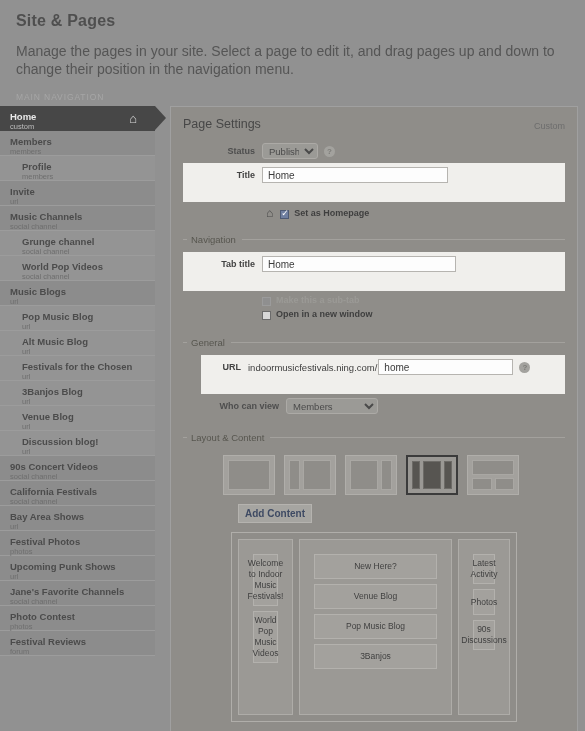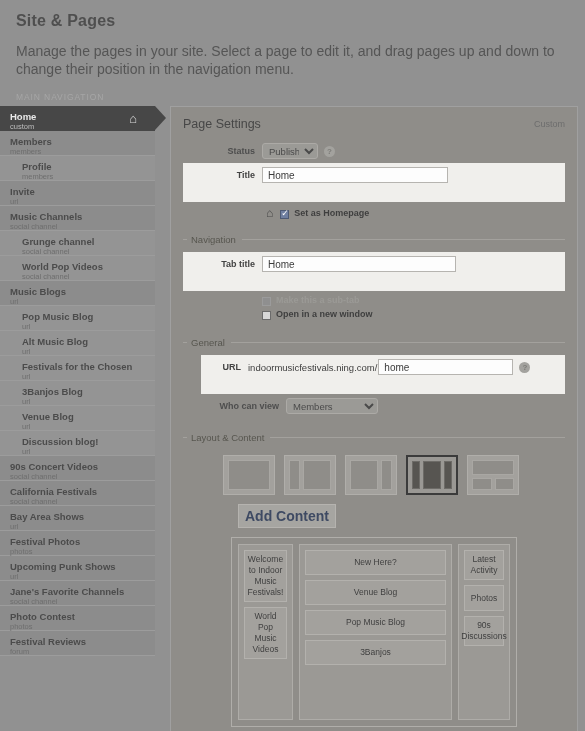--- a/index.html
+++ b/index.html
@@ -50,21 +50,21 @@
   }
 
   
   .panel{
     position:absolute;left:170px;top:0;width:408px;
     background:#8f8d89;
     border:1px solid #a0a0a0;
     box-sizing:border-box;
     padding:10px 12px 12px 12px;
   }
-  .panel-head{display:flex;justify-content:space-between;align-items:center;margin-bottom:12px;gap:48px;}
+  .panel-head{display:flex;justify-content:space-between;align-items:flex-end;margin-bottom:12px;gap:48px;}
   .panel-title{font-size:12.5px;color:#474747;}
   .panel-kind{font-size:9px;color:#6d6d6d;}
 
   .row{display:flex;align-items:center;margin:4px 0;}
   .lbl{font-size:9px;font-weight:bold;color:#4e4e4e;text-align:right;width:72px;margin-right:7px;flex:none;}
   .lbl.wide{width:96px;}
 
   .hl{background:#f0efec;padding:4px 6px 19px 0;margin:3px 0;}
   .hl .lbl{color:#434343;}
 
@@ -126,32 +126,32 @@
   }
   .lay .c{background:#8f8d89;border:1px solid #a9a7a3;box-sizing:border-box;}
   .lay.sel{border:2px solid #3b3b3b;background:#9a9894;}
   .lay.sel .c{background:#575551;border-color:#6d6b67;}
   .lay.stack{flex-direction:column;}
   .lay.stack .rowb{display:flex;gap:3px;flex:1;}
 
   .addcontent{
     display:inline-block;margin:9px 0 0 55px;
     background:#a6a5a1;border:1px solid #b5b3af;
-    font-size:14px;font-weight:bold;color:#3e4a63;
+    font-size:10px;font-weight:bold;color:#3e4a63;
     padding:3px 6px;
   }
 
   
   .preview{
     margin:9px 0 0 48px;width:286px;height:190px;
     background:#8f8d89;border:1px solid #b0aeaa;
     box-sizing:border-box;padding:6px;
     display:flex;gap:6px;
   }
-  .col{background:#9b9995;border:1px solid #aeaca8;box-sizing:border-box;padding:5px;display:flex;flex-direction:column;gap:5px;}
+  .col{background:#9b9995;border:1px solid #aeaca8;box-sizing:border-box;padding:14px;display:flex;flex-direction:column;gap:5px;}
   .col-a{width:55px;}
   .col-b{flex:1;}
   .col-c{width:52px;}
   .blk{
     background:#a3a19d;border:1px solid #b3b1ad;
     font-size:8.5px;color:#3f3f3f;text-align:center;
     display:flex;align-items:center;justify-content:center;
     padding:3px 2px;line-height:11px;box-sizing:border-box;
   }
   .col-a .blk{min-height:44px;}

